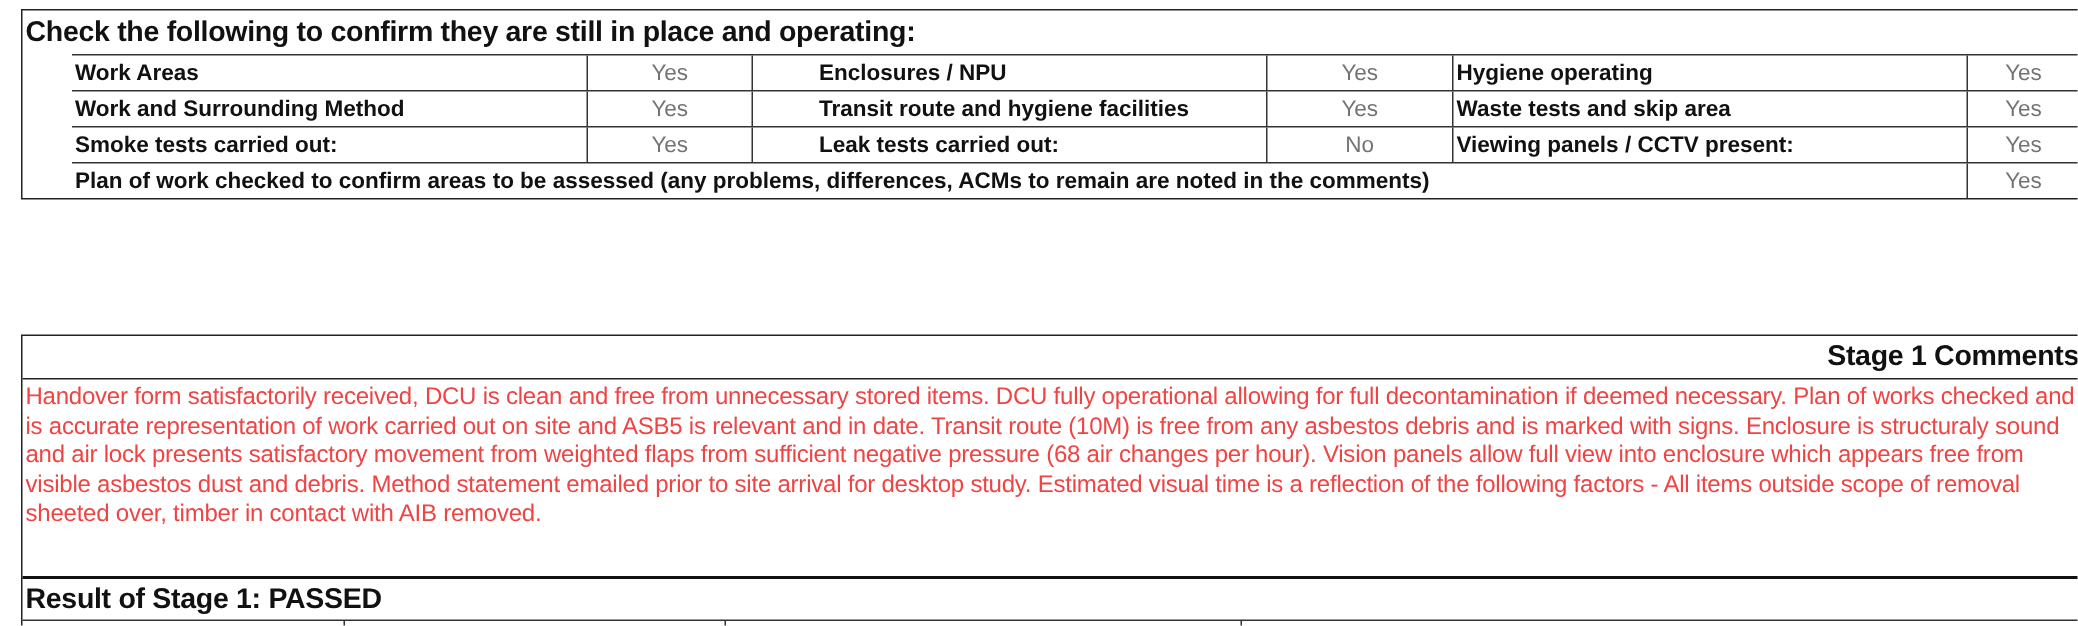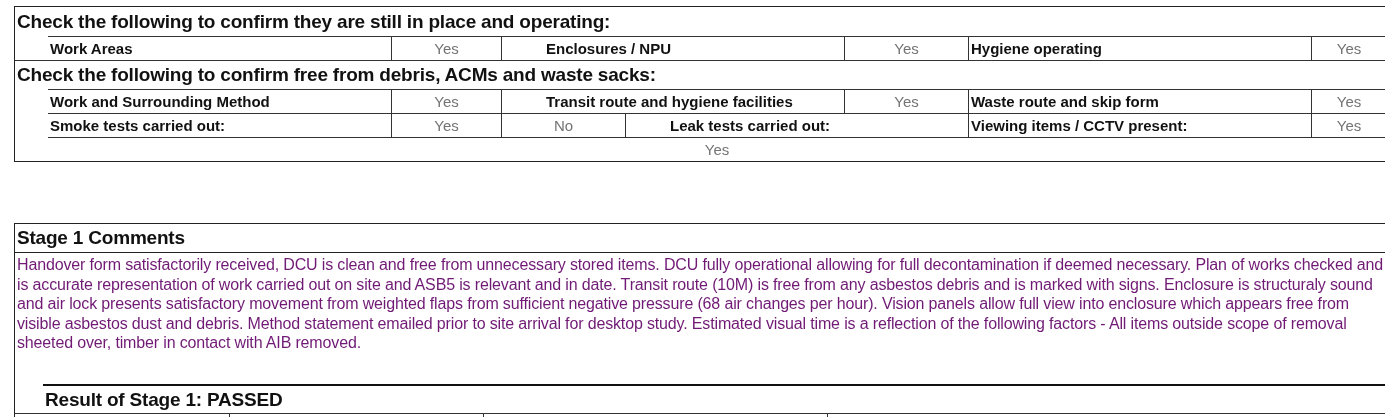--- a/index.html
+++ b/index.html
@@ -28,28 +28,28 @@
   .val { justify-content: center; font-weight: normal; color: #737373; }
   .c1 { width: 343px; }
   .c2 { width: 110px; }
   .c3 { width: 343px; padding-left: 44px; }
   .c4 { width: 124px; }
   .c5 { width: 343px; }
   .c6 { flex: 1; }
   .plan { width: 1263px; }
 
   #comments { top: 223px; }
-  .comment-hdr { height: 28px; }
+  .comment-hdr { height: 28px; justify-content: flex-end; }
   .comment-body {
     box-sizing: border-box; border-top: 1.5px solid #222;
     padding: 2px 2px 0 2px; height: 132px;
-    font-size: 16px; line-height: 19.6px; color: #701a75;
+    font-size: 16px; line-height: 19.6px; color: #ef4444;
     letter-spacing: -0.15px;
   }
-  .result-hdr { height: 29px; border-top: 2.5px solid #111; margin-left: 28px; }
+  .result-hdr { height: 29px; border-top: 2.5px solid #111; }
   .bottom-row { height: 10px; border-top: 1.5px solid #333; }
   .bottom-row .cell { height: 10px; }
   .b1 { width: 214px; }
   .b2 { width: 254px; }
   .b3 { width: 344px; }
   .b4 { flex: 1; }
 </style>
 </head>
 <body>
 
@@ -59,41 +59,39 @@
   </div>
   <div class="row data">
     <div class="cell c1 lbl">Work Areas</div>
     <div class="cell c2 val">Yes</div>
     <div class="cell c3 lbl">Enclosures / NPU</div>
     <div class="cell c4 val">Yes</div>
     <div class="cell c5 lbl">Hygiene operating</div>
     <div class="cell c6 val">Yes</div>
   </div>
 
-  <div class="row hdr">
-    <span>Check the following to confirm free from debris, ACMs and waste sacks:</span>
-  </div>
   <div class="row data">
     <div class="cell c1 lbl">Work and Surrounding Method</div>
     <div class="cell c2 val">Yes</div>
     <div class="cell c3 lbl">Transit route and hygiene facilities</div>
     <div class="cell c4 val">Yes</div>
-    <div class="cell c5 lbl">Waste route and skip form</div>
+    <div class="cell c5 lbl">Waste tests and skip area</div>
     <div class="cell c6 val">Yes</div>
   </div>
 
   <div class="row data">
     <div class="cell c1 lbl">Smoke tests carried out:</div>
     <div class="cell c2 val">Yes</div>
+    <div class="cell c3 lbl">Leak tests carried out:</div>
     <div class="cell c4 val">No</div>
-    <div class="cell c3 lbl">Leak tests carried out:</div>
-    <div class="cell c5 lbl">Viewing items / CCTV present:</div>
+    <div class="cell c5 lbl">Viewing panels / CCTV present:</div>
     <div class="cell c6 val">Yes</div>
   </div>
   <div class="row data">
+    <div class="cell plan lbl">Plan of work checked to confirm areas to be assessed (any problems, differences, ACMs to remain are noted in the comments)</div>
     <div class="cell c6 val">Yes</div>
   </div>
 </div>
 
 <div class="tbl" id="comments">
   <div class="row hdr comment-hdr">
     <span>Stage 1 Comments</span>
   </div>
   <div class="comment-body">Handover form satisfactorily received, DCU is clean and free from unnecessary stored items. DCU fully operational allowing for full decontamination if deemed necessary. Plan of works checked and is accurate representation of work carried out on site and ASB5 is relevant and in date. Transit route (10M) is free from any asbestos debris and is marked with signs. Enclosure is structuraly sound and air lock presents satisfactory movement from weighted flaps from sufficient negative pressure (68 air changes per hour). Vision panels allow full view into enclosure which appears free from visible asbestos dust and debris. Method statement emailed prior to site arrival for desktop study. Estimated visual time is a reflection of the following factors - All items outside scope of removal sheeted over, timber in contact with AIB removed.</div>
   <div class="row hdr result-hdr">

